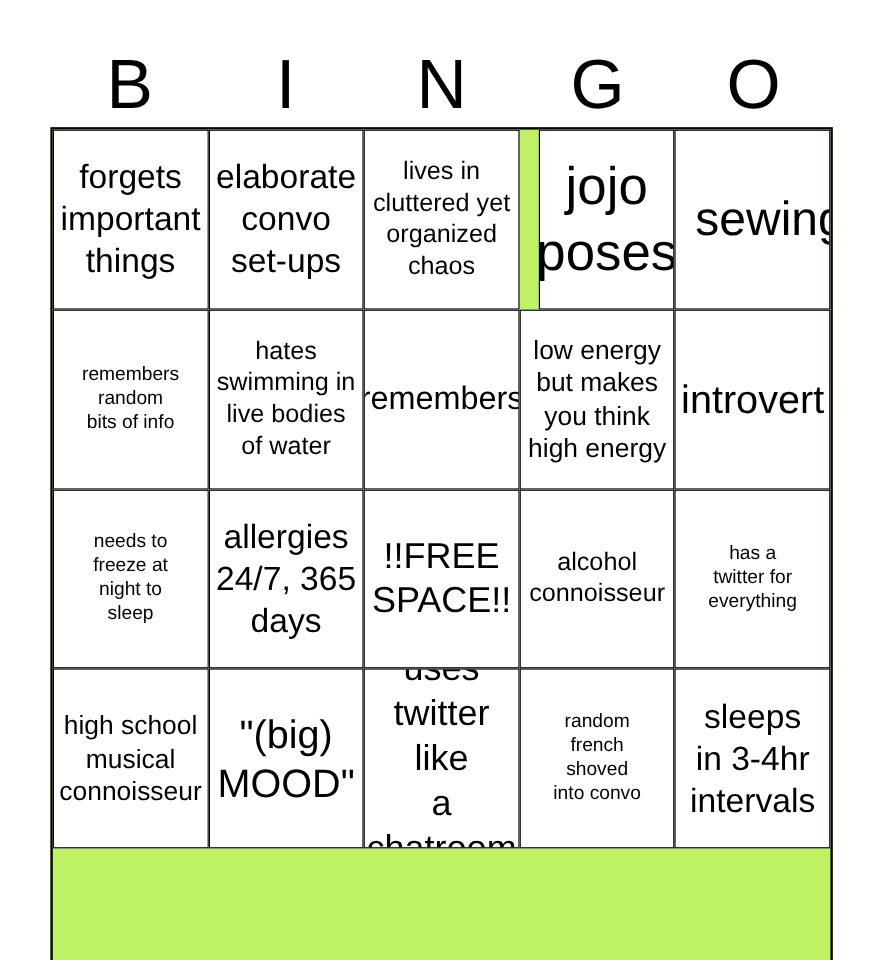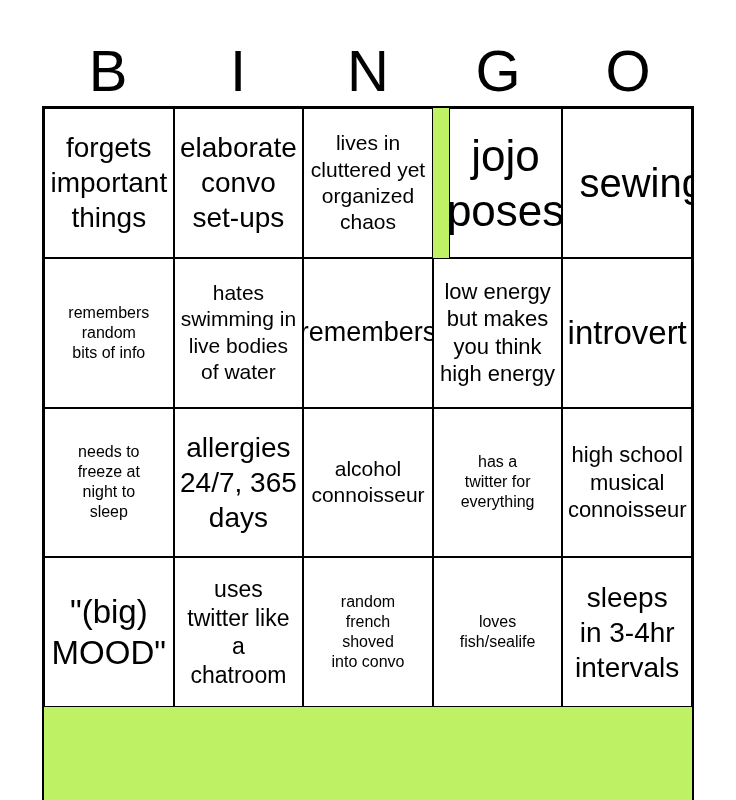--- a/index.html
+++ b/index.html
@@ -47,21 +47,21 @@
     line-height: 1.25;
     padding: 0 2px;
     overflow: hidden;
     color: #000000;
     background: #ffffff;
   }
   .fs21 { font-size: 21px; text-align: center; }
   .fs22 { font-size: 22px; }
   .fs23 { font-size: 23px; }
   .fs24 { font-size: 16px; }
-  .fs25 { font-size: 23px; }
+  .fs25 { font-size: 30px; }
   .fs27 { font-size: 27px; }
   .fs28 { font-size: 28px; }
   .fs30 { font-size: 30px; }
   .fs33 { font-size: 33px; }
   .fs40 { font-size: 40px; padding-left: 31px; }
   .fs44 { font-size: 44px; margin-left: 16px; }
   .fs46 { font-size: 46px; }
 </style>
 </head>
 <body>
@@ -106,40 +106,40 @@
 high energy</div>
     <div class="cell fs33">introvert</div>
 
     <div class="cell fs24">needs to
 freeze at
 night to
 sleep</div>
     <div class="cell fs28">allergies
 24/7, 365
 days</div>
+    <div class="cell fs30">!!FREE
+SPACE!!</div>
     <div class="cell fs21">alcohol
 connoisseur</div>
     <div class="cell fs24">has a
 twitter for
 everything</div>
 
     <div class="cell fs22">high school
 musical
 connoisseur</div>
     <div class="cell fs33">"(big)
 MOOD"</div>
     <div class="cell fs25">uses
 twitter like
 a
 chatroom</div>
     <div class="cell fs24">random
 french
 shoved
 into convo</div>
-    <div class="cell fs24">loves
-fish/sealife</div>
 
     <div class="cell fs28">sleeps
 in 3-4hr
 intervals</div>
 
   </div>
 </div>
 
 </body></html>

